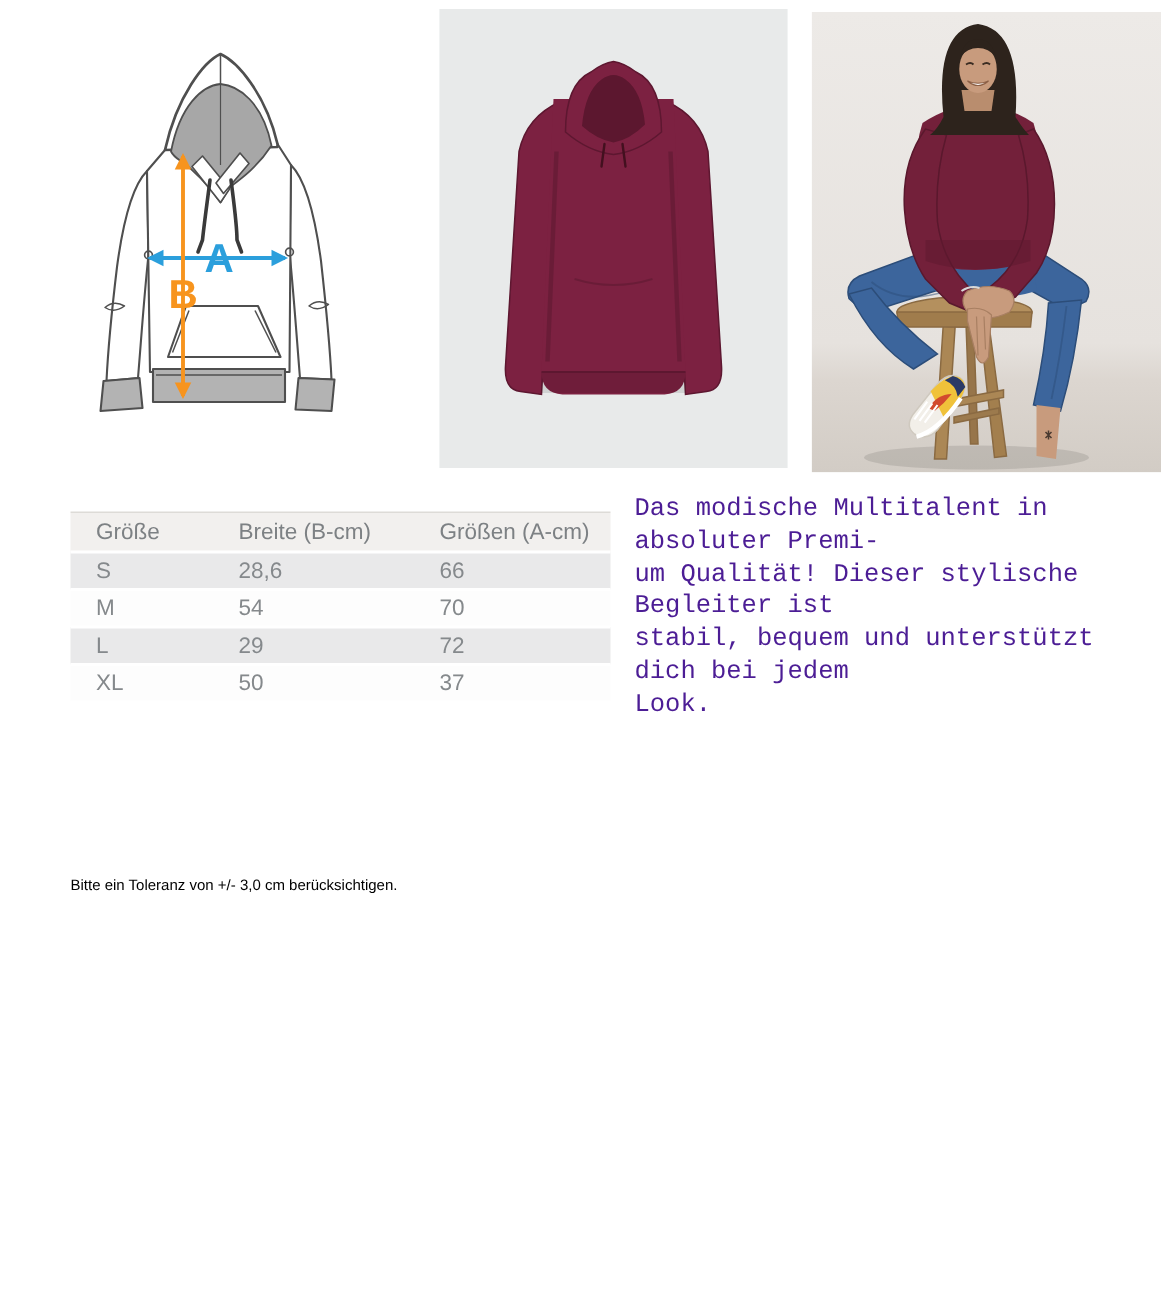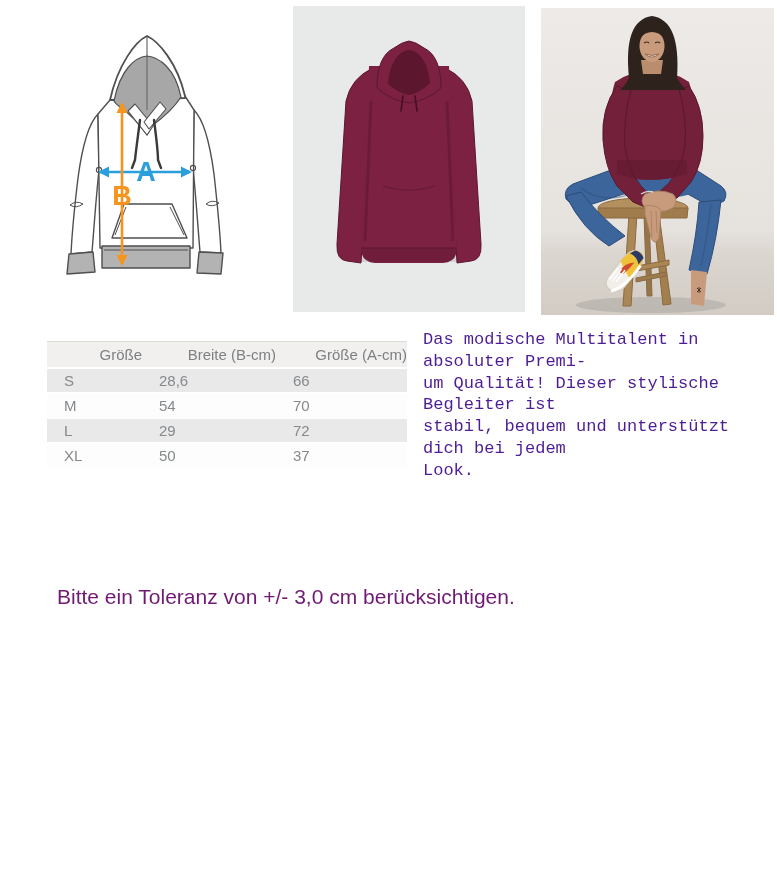--- a/index.html
+++ b/index.html
@@ -18,34 +18,34 @@
   
   #size-table{
     position:absolute;left:47px;top:341px;width:360px;
     border-collapse:collapse;table-layout:fixed;
     font-size:15px;color:#85898c;
   }
   #size-table col.c1{width:95px;}
   #size-table col.c2{width:134px;}
   #size-table col.c3{width:131px;}
   #size-table th{
-    font-weight:normal;text-align:right;color:#7d8184;
+    font-weight:normal;text-align:left;color:#7d8184;
     background:#f2f0ee;border-top:1px solid #dddbd7;
     padding:3px 0 3px 17px;height:19px;
   }
   #size-table td{
     padding:2px 0 2px 17px;height:19px;
   }
   #size-table tr{border-bottom:2px solid #fff;}
   #size-table tbody tr:nth-child(odd){background:#e9e9ea;}
   #size-table tbody tr:nth-child(even){background:#fdfdfd;}
 
   #tolerance-note{
-    position:absolute;left:57px;top:585px;
-    font-size:21px;color:#701a75;
+    position:absolute;left:47px;top:585px;
+    font-size:10px;color:#000000;
   }
 
   
   #description{
     position:absolute;left:423px;top:329px;width:350px;
     font-size:17px;line-height:21.8px;color:#4c1d95;font-family:Liberation Mono, monospace;
   }
   #description .textblock{white-space:pre-wrap;margin:0 0 18px 0;}
 
   text.measure-label{font-weight:bold;font-size:27px;font-family:"Liberation Sans",sans-serif;}
@@ -215,21 +215,21 @@
 <table id="size-table">
   <colgroup>
       <col class="c1">
       <col class="c2">
       <col class="c3">
     </colgroup>
   <thead>
     <tr>
       <th>Größe</th>
       <th>Breite (B-cm)</th>
-      <th>Größe (A-cm)</th>
+      <th>Größen (A-cm)</th>
     </tr>
   </thead>
   <tbody>
     <tr>
       <td>S</td>
       <td>28,6</td>
       <td>66</td>
     </tr>
     <tr>
       <td>M</td>

